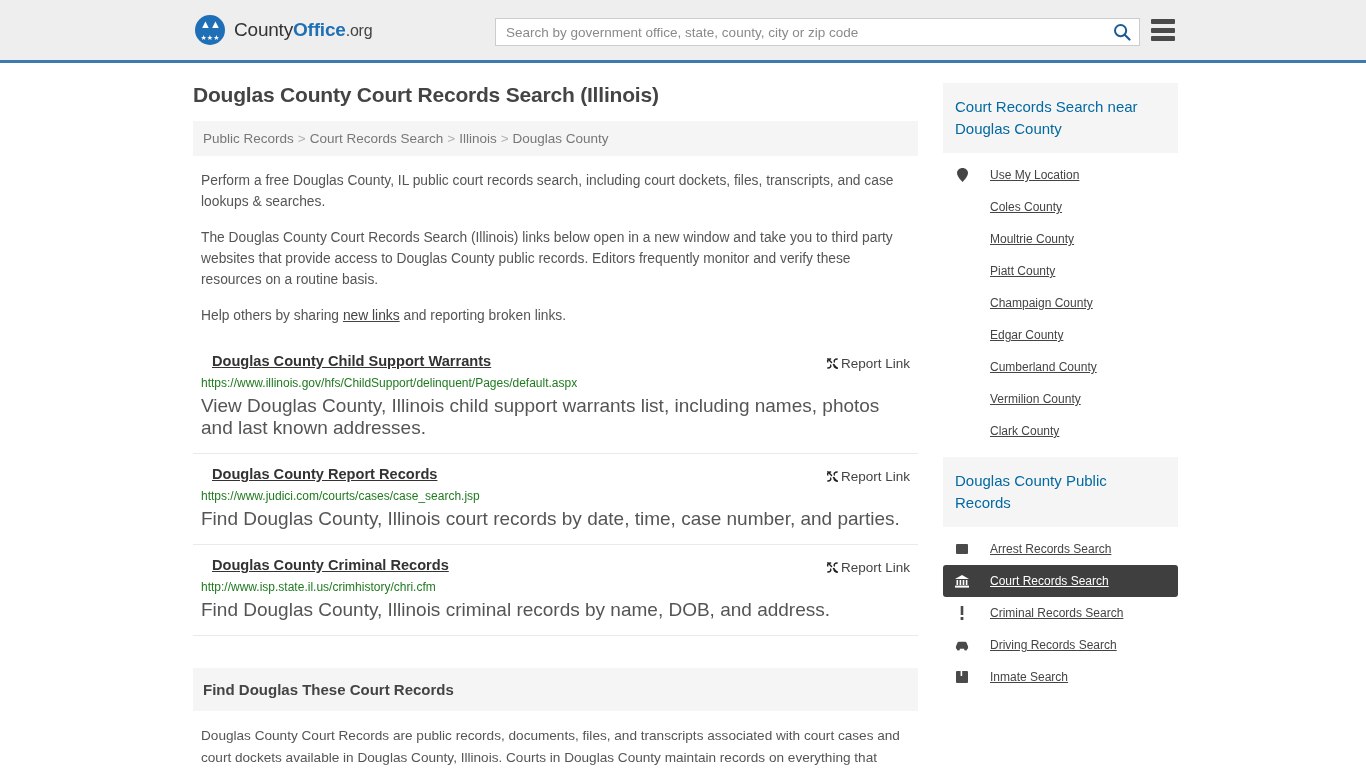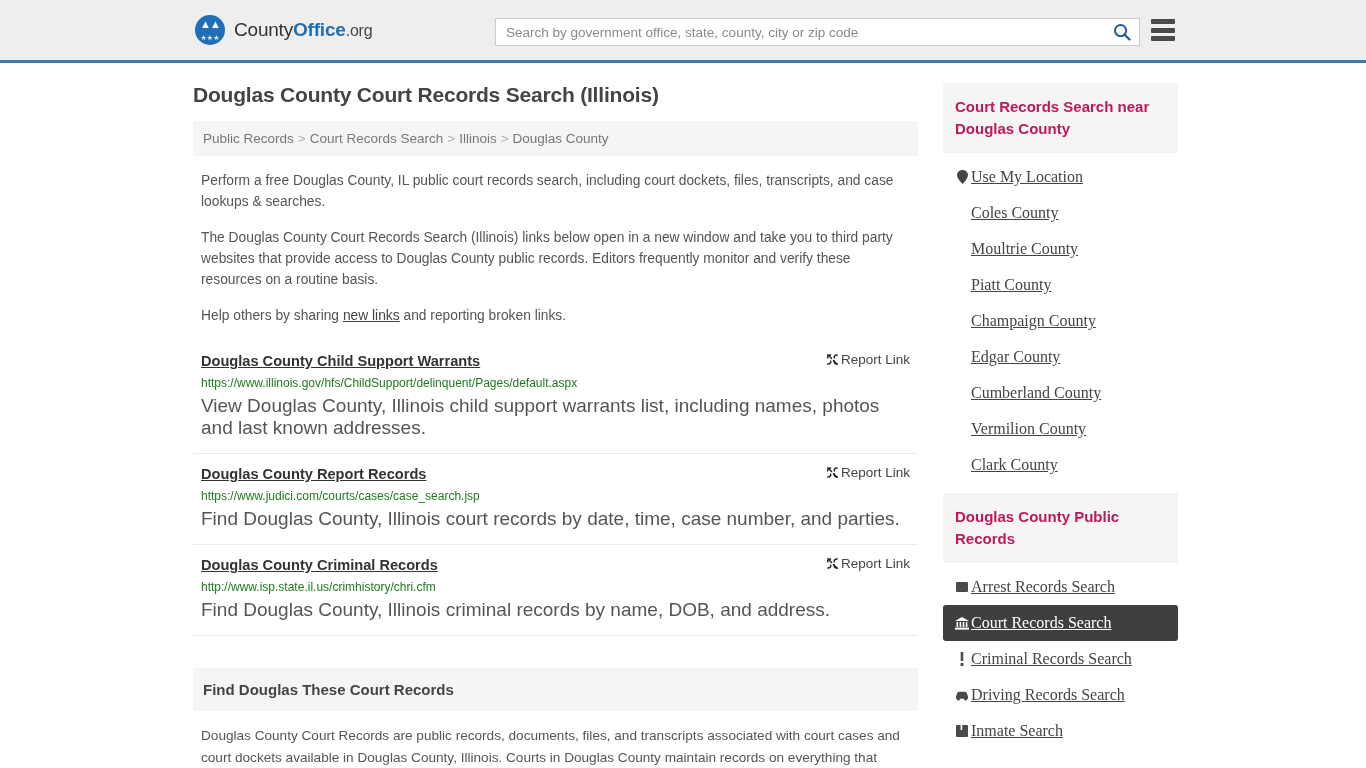--- a/index.html
+++ b/index.html
@@ -160,22 +160,23 @@
 
   
   .results { margin-top: 4px; }
   .result {
     border-bottom: 1px solid #eaeaea;
     padding: 10px 8px 14px 8px;
     position: relative;
   }
   .result-head {
     display: flex;
-    align-items: flex-start;
+    align-items: flex-end;
     justify-content: space-between;
+    margin-left: 11px;
   }
   .result-title {
     font-size: 14.6px;
     font-weight: bold;
     color: #333333;
     text-decoration: underline;
     cursor: pointer;
     line-height: 20px;
   }
   .report-link {
@@ -222,35 +223,34 @@
     line-height: 22px;
     color: #555555;
   }
 
   
   .side-panel { margin-bottom: 6px; }
   .side-head {
     background: #f5f5f5;
     padding: 13px 12px;
     font-size: 15px;
-    font-weight: bold;
-    color: #be185d;
+    font-weight: normal;
+    color: #0369a1;
     line-height: 22px;
   }
   .side-links { padding: 6px 0 4px 0; }
   .side-link {
     display: flex;
     align-items: center;
-    gap: 2px;
+    gap: 21px;
     padding: 9px 12px;
-    font-size: 16px;
+    font-size: 12px;
     color: #444444;
     cursor: pointer;
     border-radius: 3px;
-    font-family: Liberation Serif, serif;
   }
   .side-link .lbl { text-decoration: underline; }
   .side-link.active {
     background: #3f3f3f;
   }
   .side-link.active .lbl { color: #ffffff; }
   .side-icon {
     width: 14px;
     flex: 0 0 14px;
     display: flex;

